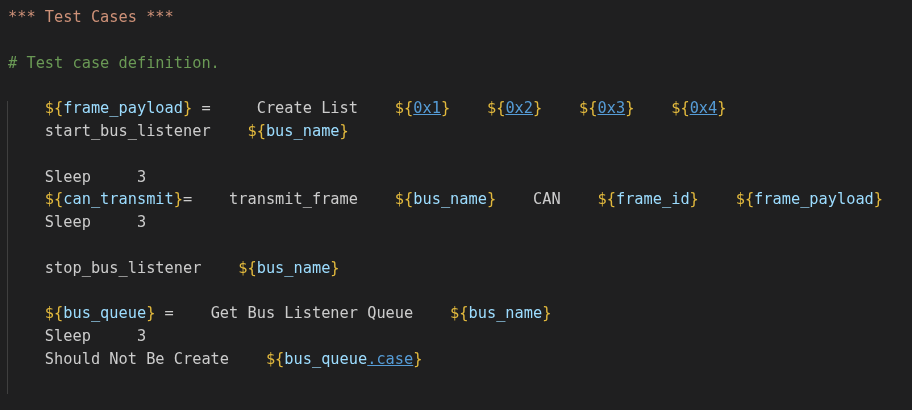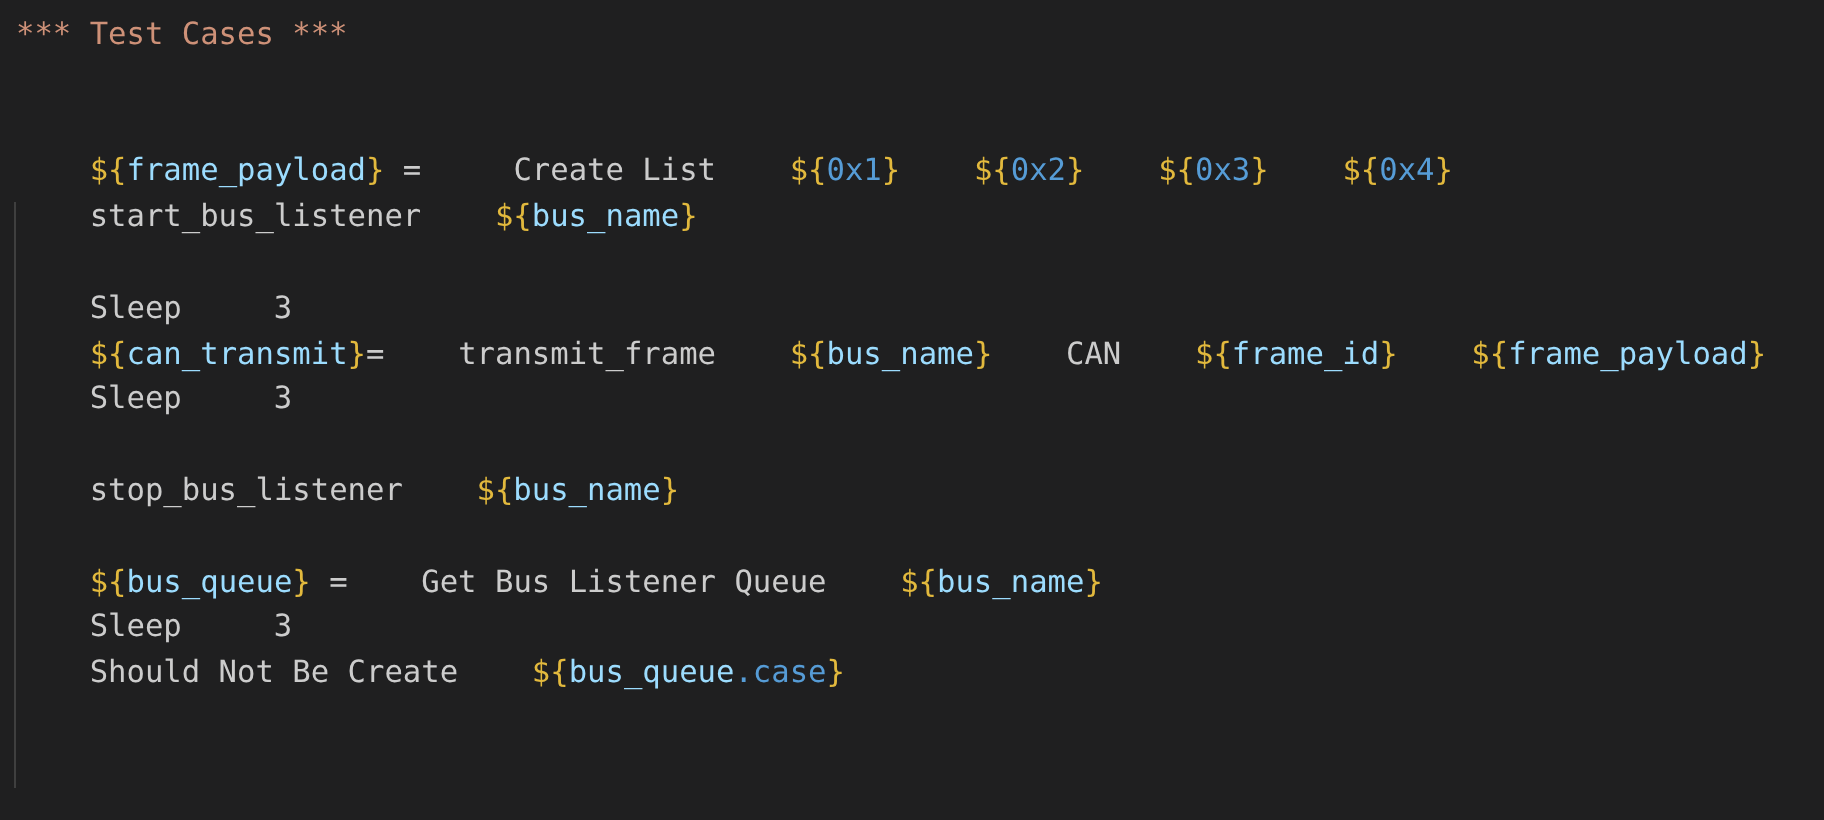--- a/index.html
+++ b/index.html
@@ -24,40 +24,41 @@
   }
   .code-line {
     white-space: pre;
     height: 22.8px;
   }
   .tok-header    { color: var(--c-header,   #CE9178); }
   .tok-comment   { color: var(--c-comment,  #6A9955); }
   .tok-testcase  { color: var(--c-testcase, #D26DA8); }
   .tok-decorator { color: var(--c-decorator,#E2B93D); }
   .tok-variable  { color: var(--c-variable, #9CDCFE); }
-  .tok-number    { color: var(--c-number,   #569CD6); }
+  .tok-number    { color: var(--c-number,   #569CD6); text-decoration: underline; }
   .tok-plain     { color: var(--c-plain,    #CCCCCC); }
   #indent-guide {
     position: absolute;
     left: 7px;
     top: 101px;
     width: 1px;
     height: 293px;
     background: #3f3f3f;
     pointer-events: none;
   }
 </style>
 </head>
 <body>
 
 <div id="editor" style="background: rgb(31, 31, 32);">
   <div id="indent-guide" style="background: rgb(63, 63, 63);"></div>
   <div id="code">
       <div class="code-line"><span class="tok-header">*** Test Cases ***</span></div>
       <div class="code-line"></div>
+      <div class="code-line"><span class="tok-comment"># Test case definition.</span></div>
       <div class="code-line"></div>
       <div class="code-line"><span class="tok-plain">    </span><span class="tok-decorator">${</span><span class="tok-variable">frame_payload</span><span class="tok-decorator">}</span><span class="tok-plain"> =     </span><span class="tok-plain">Create List</span><span class="tok-plain">    </span><span class="tok-decorator">${</span><span class="tok-number">0x1</span><span class="tok-decorator">}</span><span class="tok-plain">    </span><span class="tok-decorator">${</span><span class="tok-number">0x2</span><span class="tok-decorator">}</span><span class="tok-plain">    </span><span class="tok-decorator">${</span><span class="tok-number">0x3</span><span class="tok-decorator">}</span><span class="tok-plain">    </span><span class="tok-decorator">${</span><span class="tok-number">0x4</span><span class="tok-decorator">}</span></div>
       <div class="code-line"><span class="tok-plain">    </span><span class="tok-plain">start_bus_listener</span><span class="tok-plain">    </span><span class="tok-decorator">${</span><span class="tok-variable">bus_name</span><span class="tok-decorator">}</span></div>
       <div class="code-line"></div>
       <div class="code-line"><span class="tok-plain">    Sleep     3</span></div>
       <div class="code-line"><span class="tok-plain">    </span><span class="tok-decorator">${</span><span class="tok-variable">can_transmit</span><span class="tok-decorator">}</span><span class="tok-plain">=    </span><span class="tok-plain">transmit_frame</span><span class="tok-plain">    </span><span class="tok-decorator">${</span><span class="tok-variable">bus_name</span><span class="tok-decorator">}</span><span class="tok-plain">    </span><span class="tok-plain">CAN</span><span class="tok-plain">    </span><span class="tok-decorator">${</span><span class="tok-variable">frame_id</span><span class="tok-decorator">}</span><span class="tok-plain">    </span><span class="tok-decorator">${</span><span class="tok-variable">frame_payload</span><span class="tok-decorator">}</span></div>
       <div class="code-line"><span class="tok-plain">    Sleep     3</span></div>
       <div class="code-line"></div>
       <div class="code-line"><span class="tok-plain">    </span><span class="tok-plain">stop_bus_listener</span><span class="tok-plain">    </span><span class="tok-decorator">${</span><span class="tok-variable">bus_name</span><span class="tok-decorator">}</span></div>
       <div class="code-line"></div>

